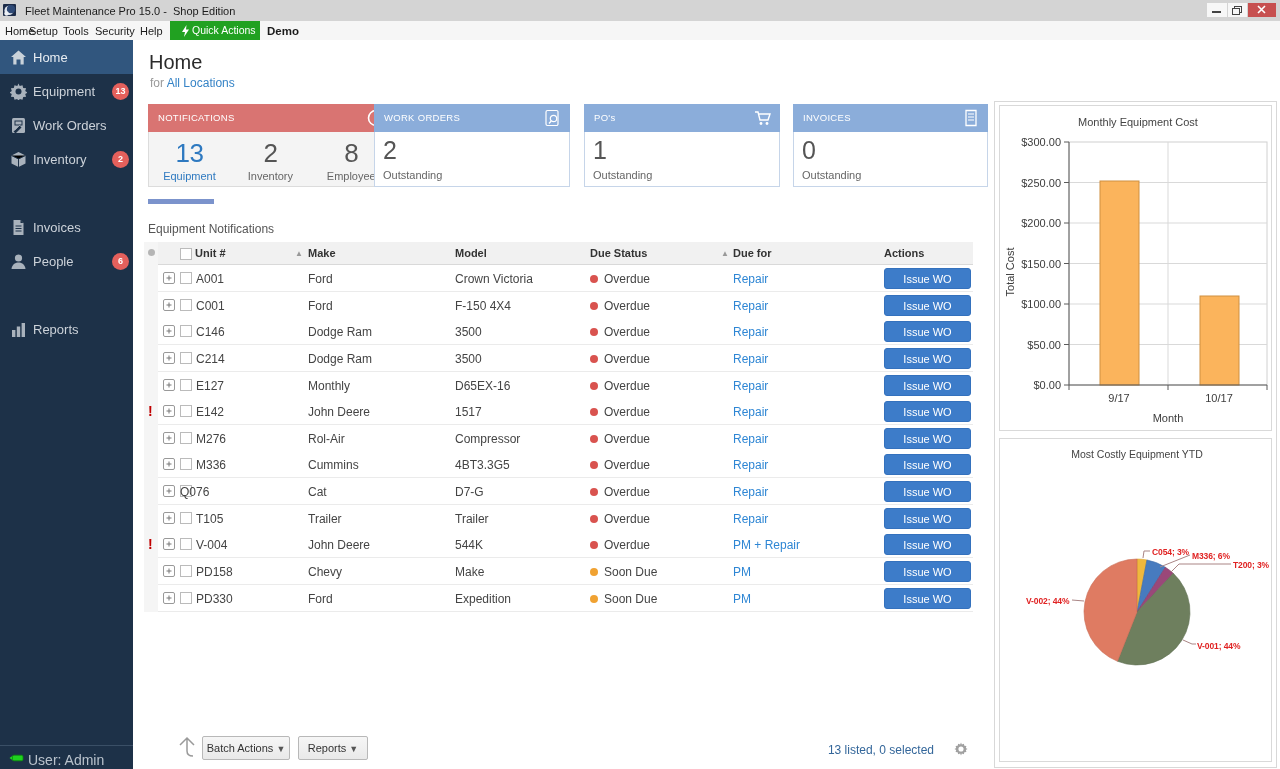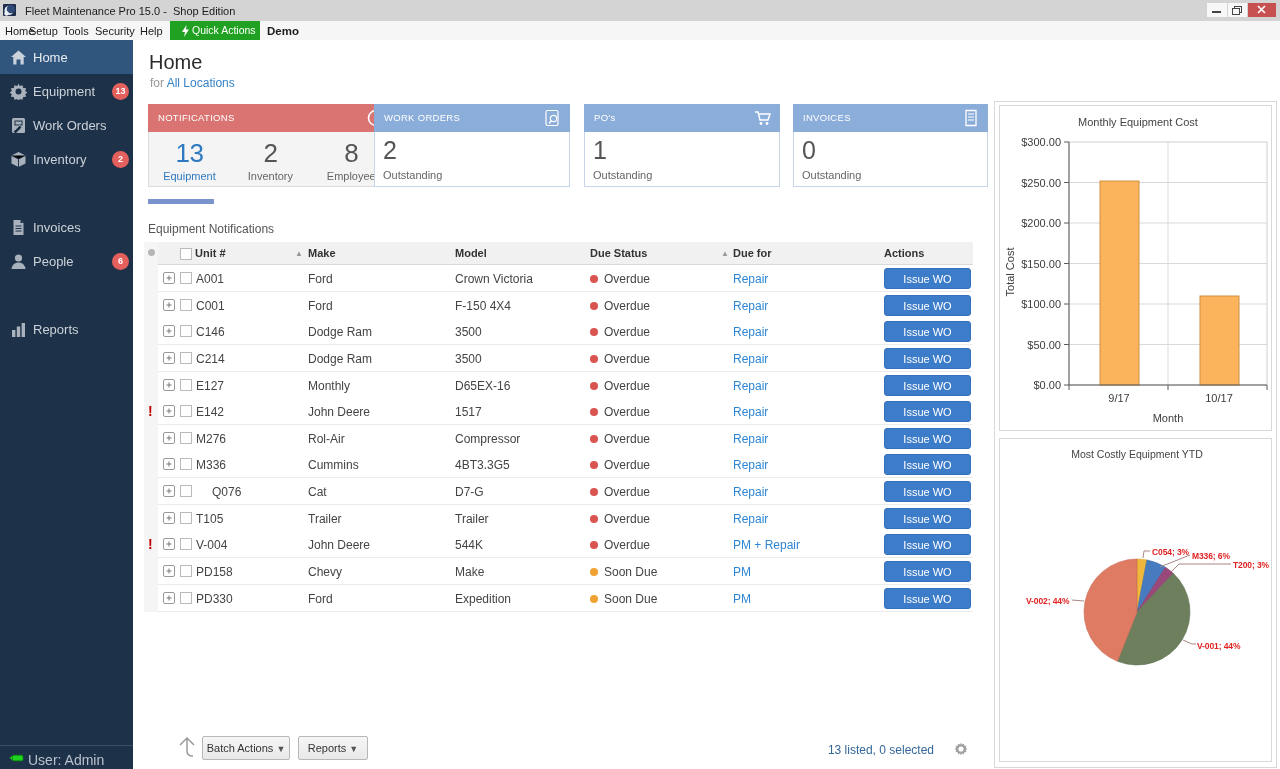--- a/index.html
+++ b/index.html
@@ -364,21 +364,21 @@
       <div class="dot"></div>
       <div class="cell" style="left:446px">Overdue</div>
       <div class="cell duefor" style="left:575px">Repair</div>
       <div class="wo">Issue WO</div>
     </div>
 <div class="row" style="top:478px">
       <svg class="expand" viewBox="0 0 12 12">
         <path d="M6 3 v6 M3 6 h6" stroke="#777" stroke-width="1.2"></path>
       </svg>
       <div class="cb"></div>
-      <div class="cell" style="left:54px">Q076</div>
+      <div class="cell" style="left:22px">Q076</div>
       <div class="cell" style="left:150px">Cat</div>
       <div class="cell" style="left:297px">D7-G</div>
       <div class="dot"></div>
       <div class="cell" style="left:446px">Overdue</div>
       <div class="cell duefor" style="left:575px">Repair</div>
       <div class="wo">Issue WO</div>
     </div>
 <div class="row" style="top:505px">
       <svg class="expand" viewBox="0 0 12 12">
         <path d="M6 3 v6 M3 6 h6" stroke="#777" stroke-width="1.2"></path>

